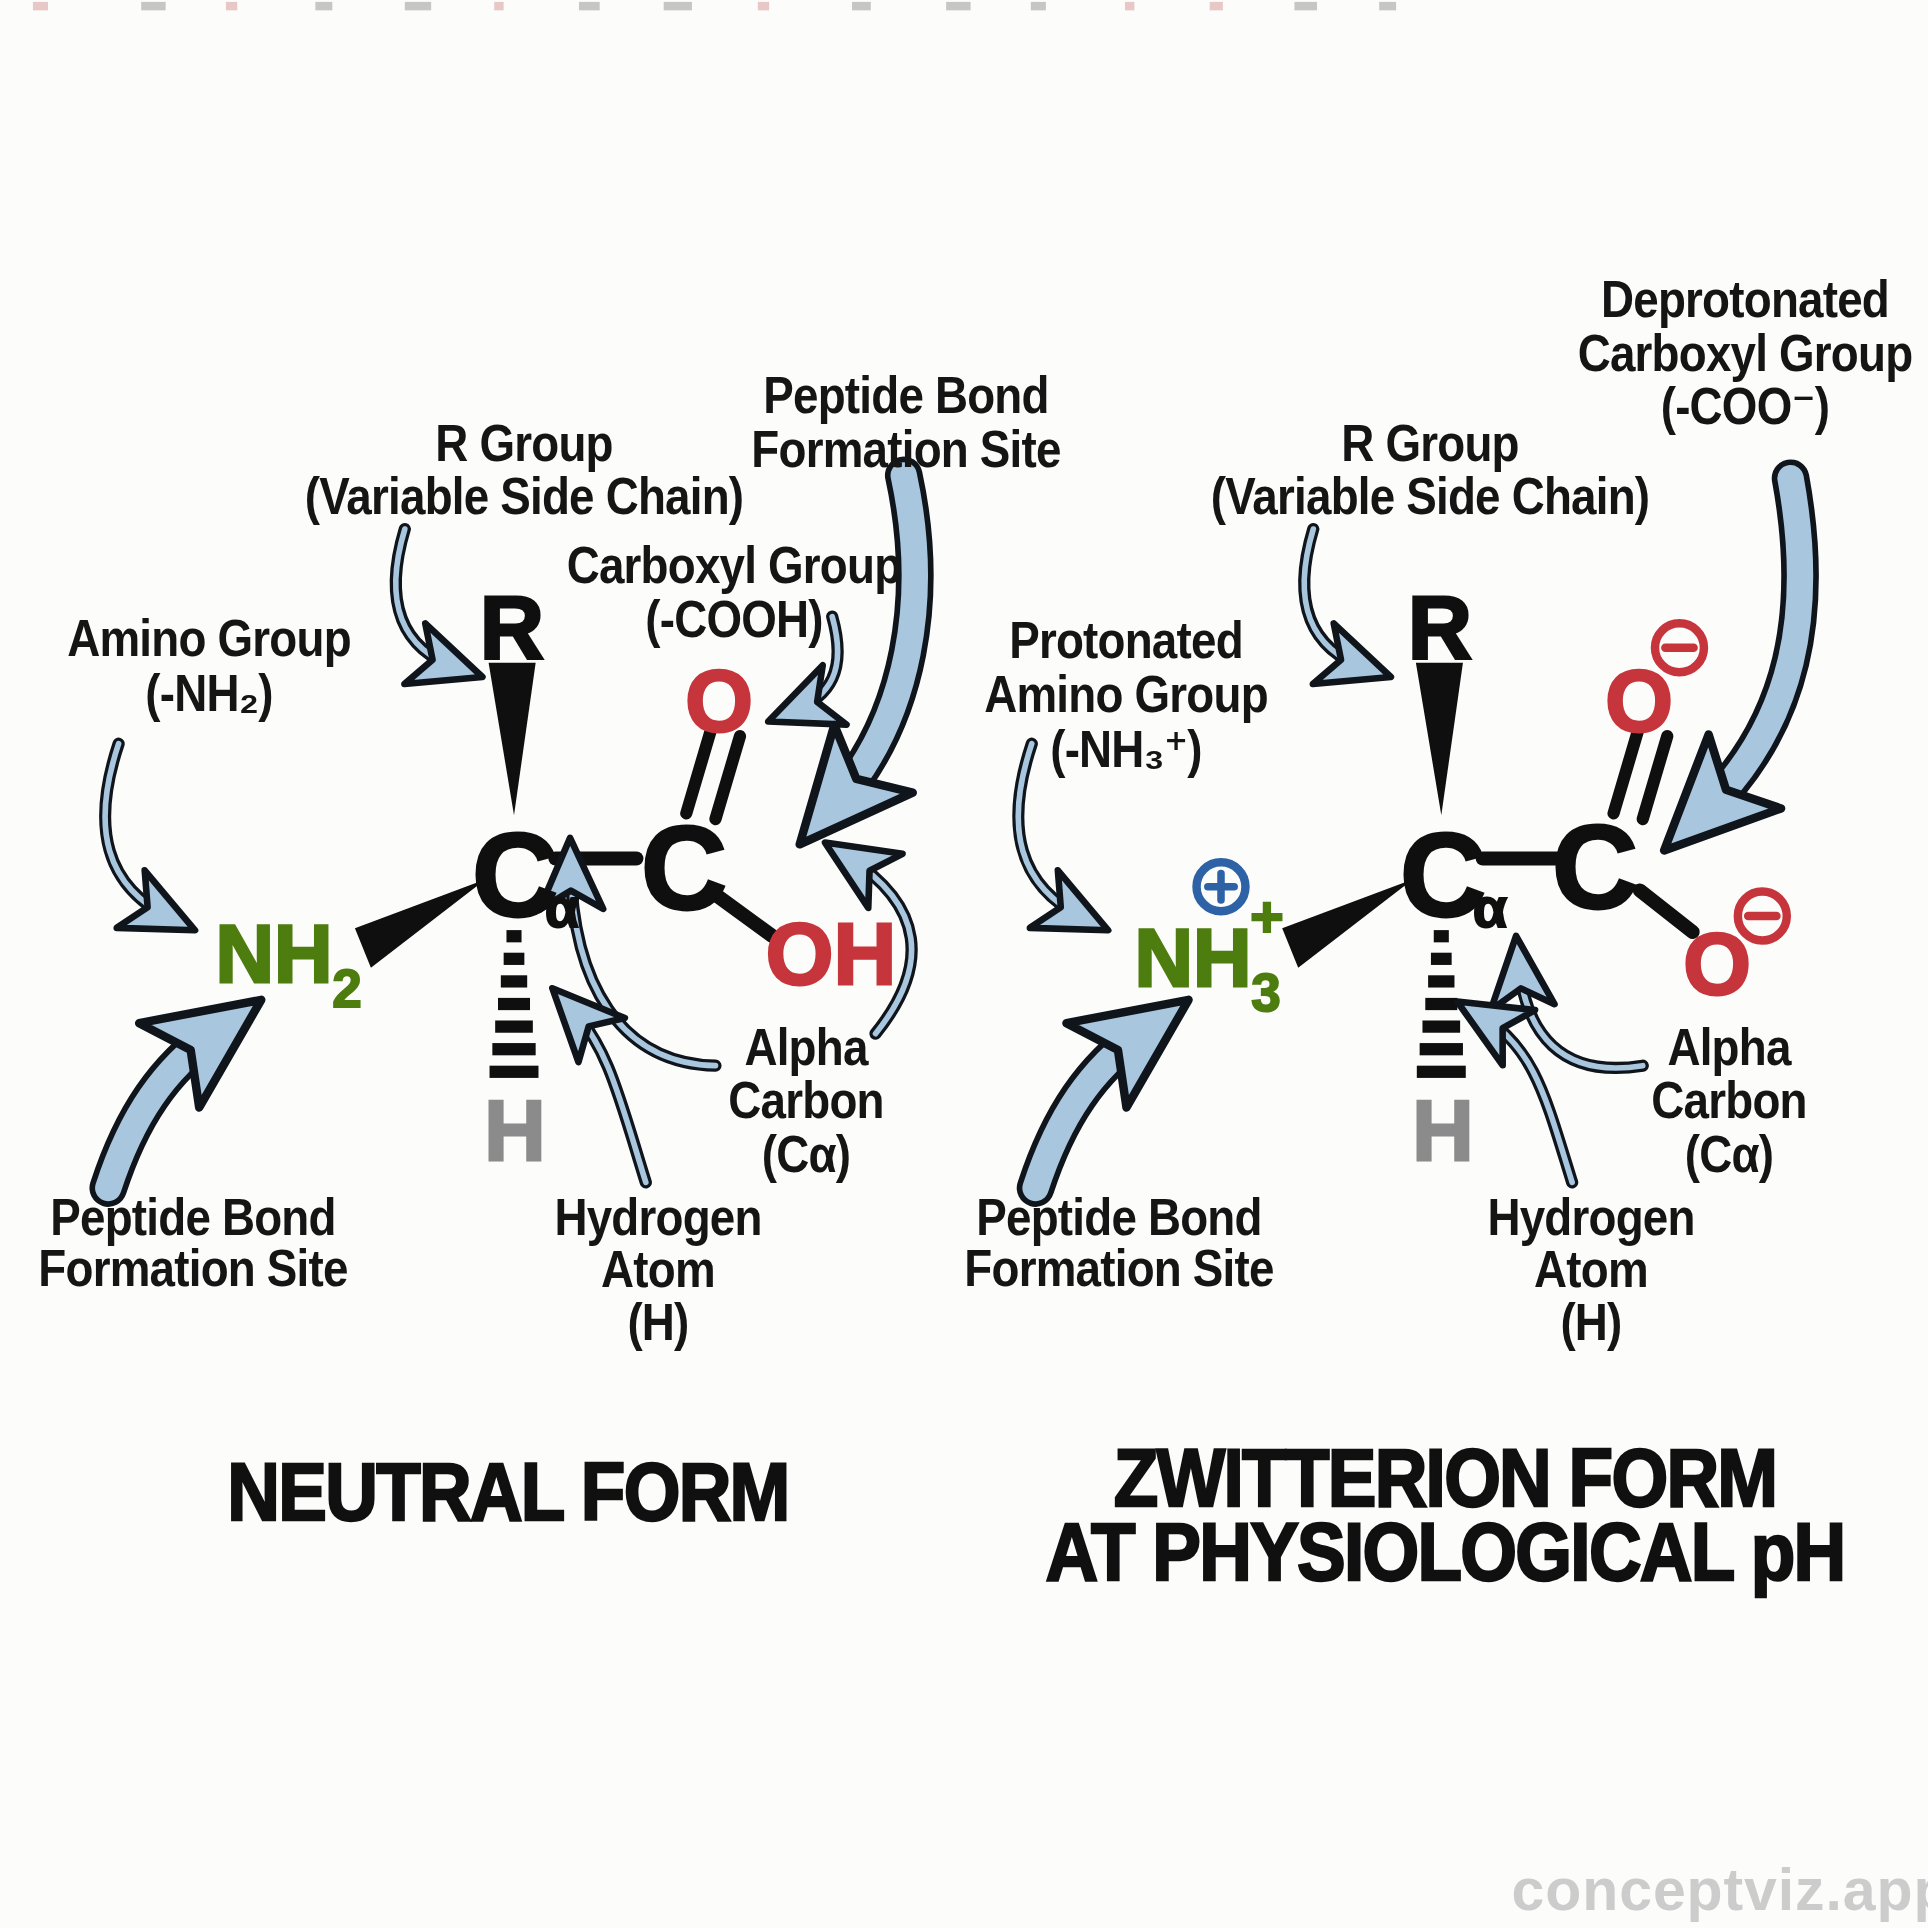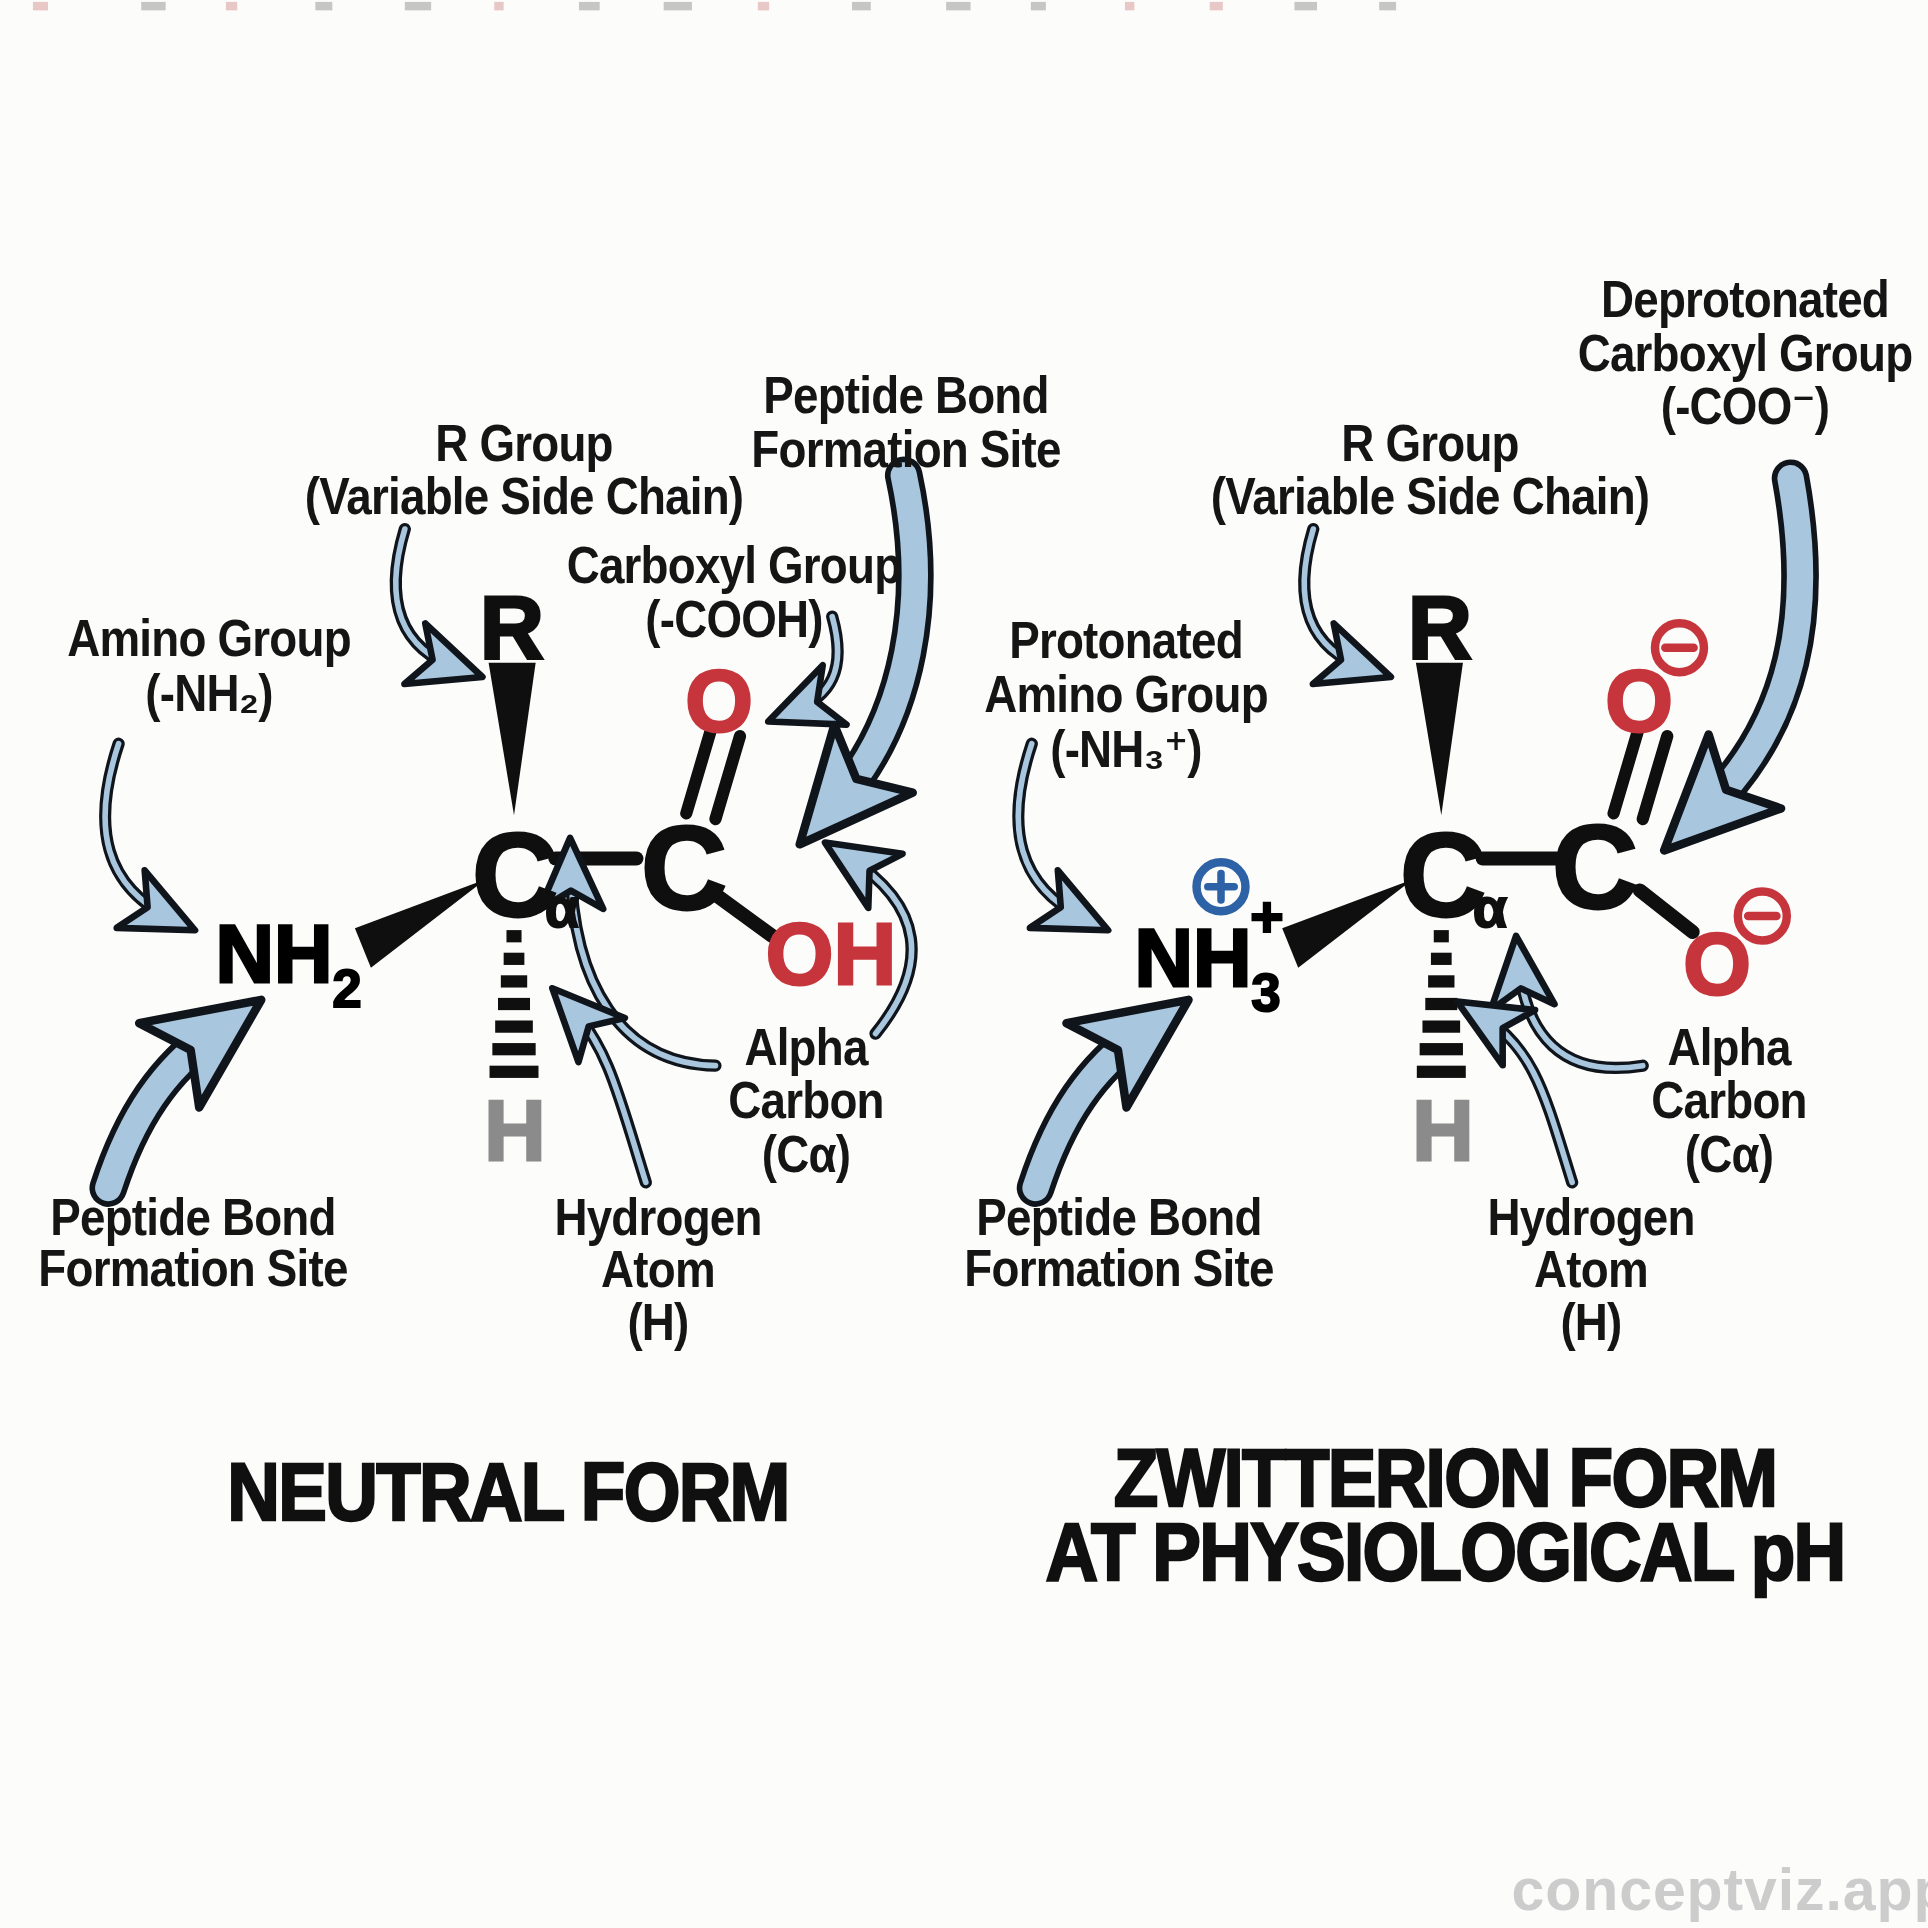--- a/index.html
+++ b/index.html
@@ -6,21 +6,21 @@
   .stage{position:relative;width:1928px;height:1928px;background:#fcfcfb;overflow:hidden;
          font-family:"Liberation Sans","DejaVu Sans",sans-serif}
   svg.overlay{position:absolute;left:0;top:0}
   .t{position:absolute;white-space:nowrap;color:#151515;font-weight:700;font-size:52px;
      transform:translate(-50%,-50%) scaleX(0.88);letter-spacing:-0.9px}
   .title{position:absolute;white-space:nowrap;color:#101010;font-weight:700;font-size:81px;
      transform:translate(-50%,-50%) scaleX(0.9);letter-spacing:-1.9px;-webkit-text-stroke:2.4px #101010}
   .atom{position:absolute;white-space:nowrap;font-weight:700;transform:translate(-50%,-50%);line-height:1}
   .s1{-webkit-text-stroke:2.8px currentColor}
   .s2{-webkit-text-stroke:1.9px currentColor}
-  .red{color:#c6353c}.blue{color:#000000}.gray{color:#8b8b8b}.black{color:#0f0f0f}
+  .red{color:#c6353c}.blue{color:#4d7c0f}.gray{color:#8b8b8b}.black{color:#0f0f0f}
   .ao{fill:none;stroke:#10151c;stroke-linecap:round}
   .ai{fill:none;stroke:#a9c6df;stroke-linecap:round}
   .wm{position:absolute;left:1731px;top:1890px;transform:translate(-50%,-50%);
       font-size:59px;color:#cccccc;font-weight:700;letter-spacing:0.9px}
 </style>
 </head>
 <body>
 
 <div class="stage">
 

